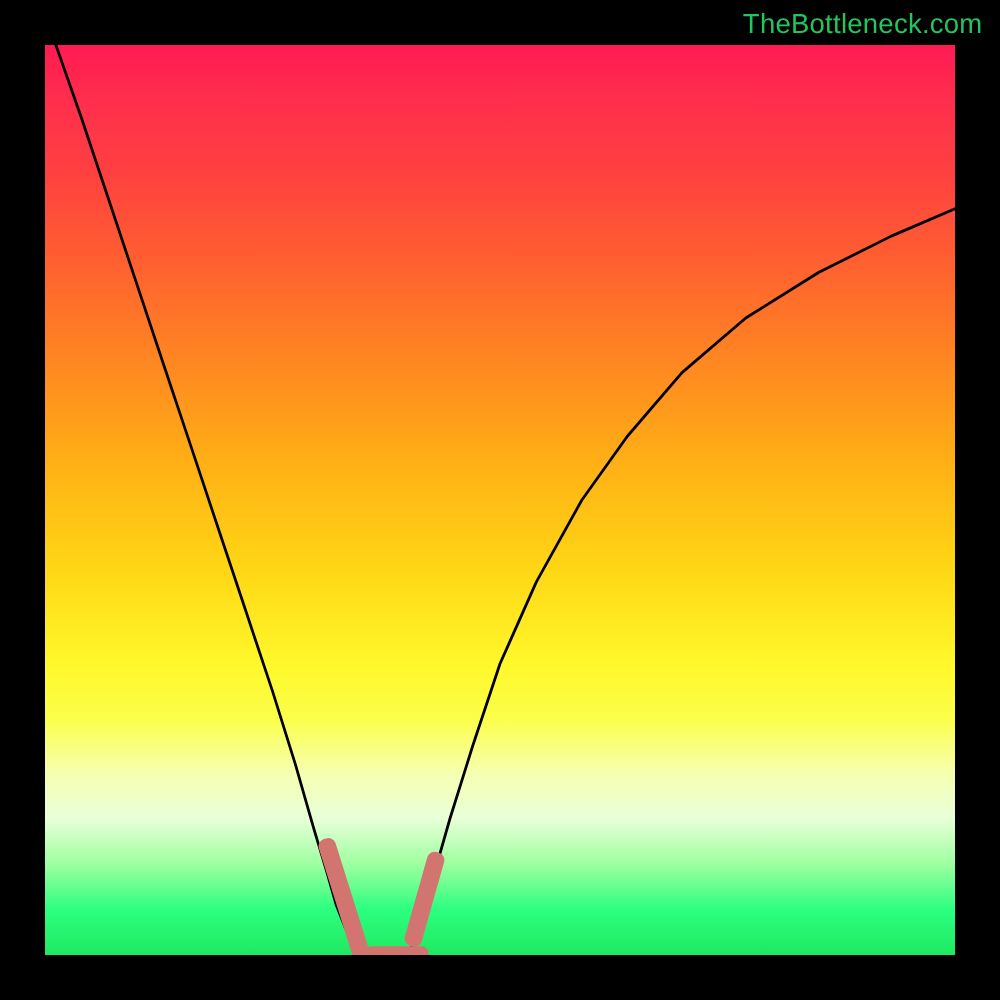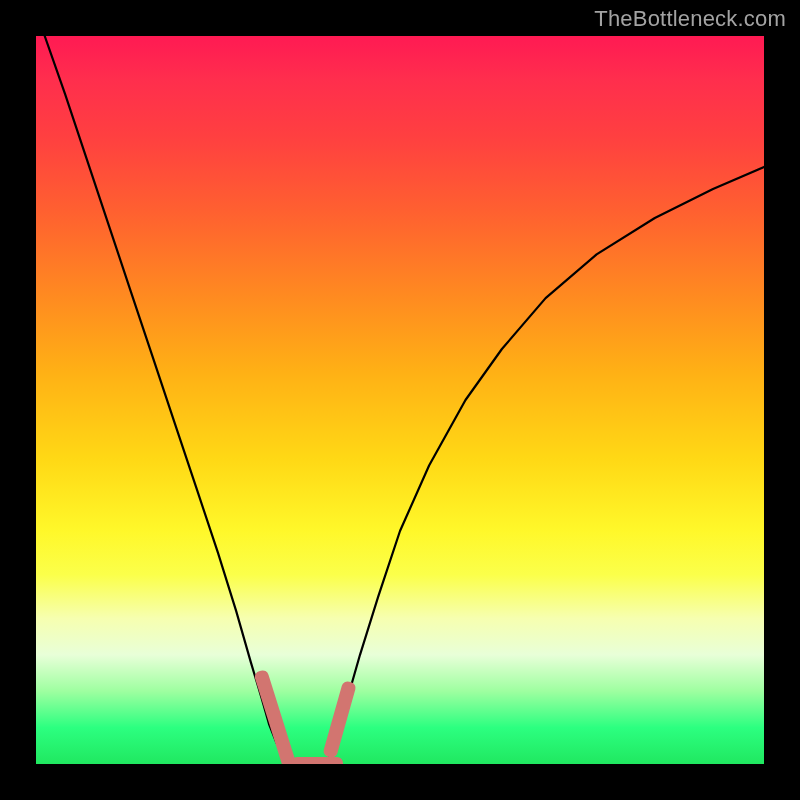--- a/index.html
+++ b/index.html
@@ -48,21 +48,21 @@
   .marker {
     position: absolute;
     background: #d27570;
     border-radius: 6px;
     transform-origin: center;
   }
   .watermark {
     position: absolute;
     top: 6px;
     right: 14px;
-    color: #a3a3a3;
+    color: #22c55e;
     font-size: 22px;
     letter-spacing: 0.2px;
   }
   svg {
     position: absolute;
     inset: 0;
   }
 </style>
 </head>
 <body>

